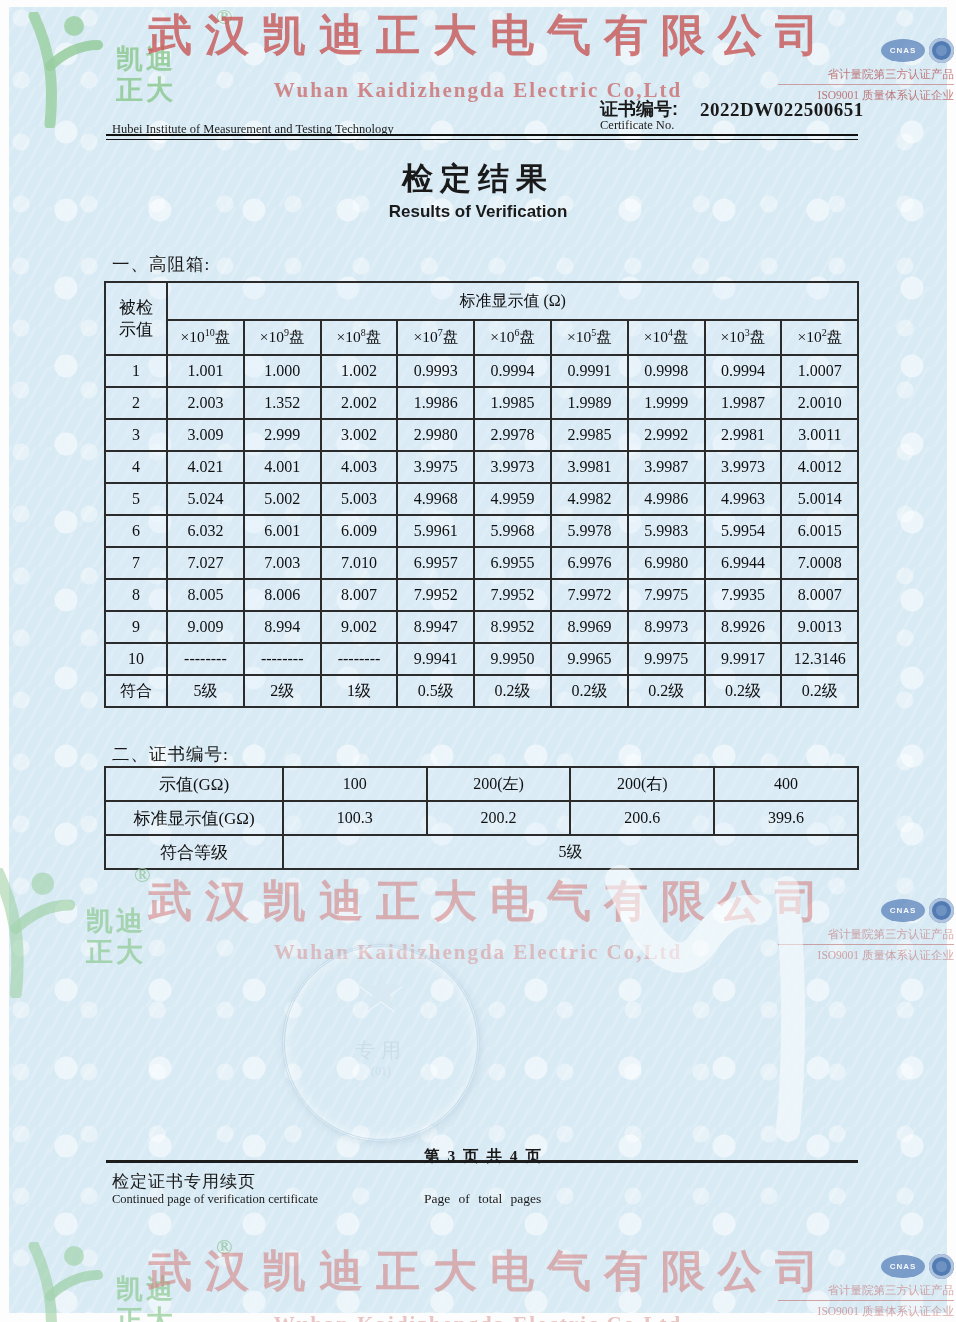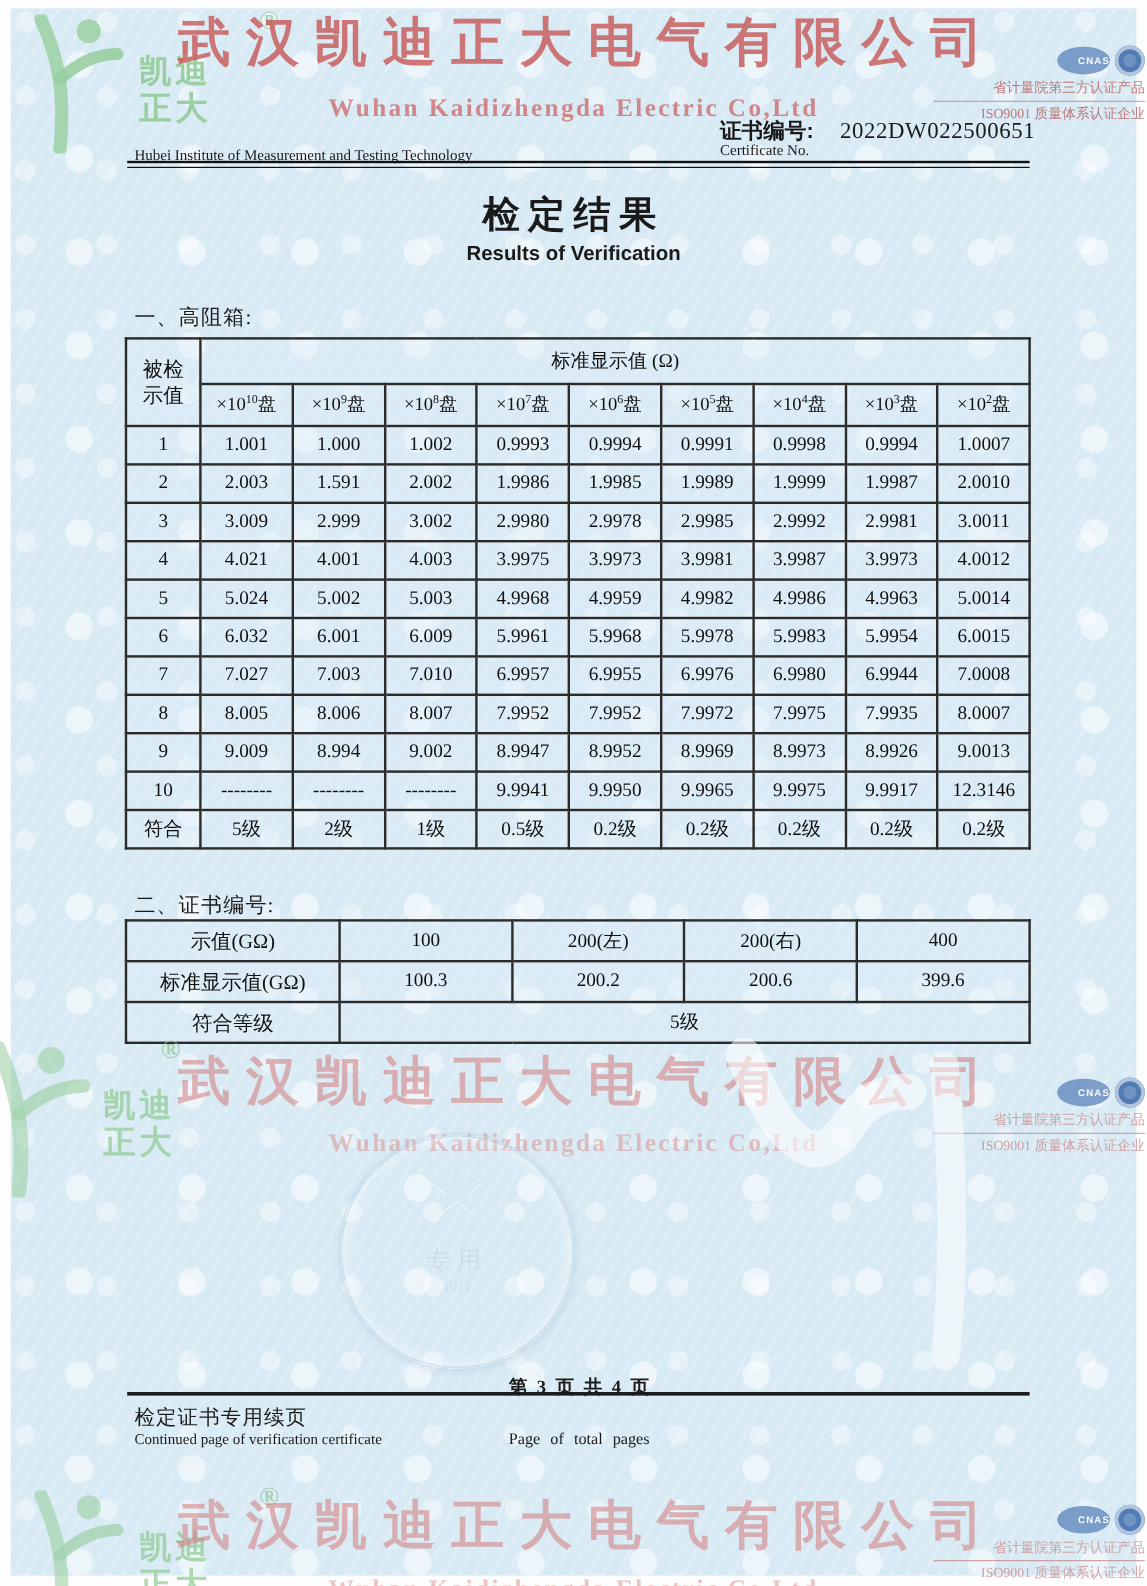--- a/index.html
+++ b/index.html
@@ -43,40 +43,40 @@
     font-family:"Liberation Sans",sans-serif;
   }
   .regmark{position:absolute;left:196px;top:-8px;font-size:22px;color:rgba(150,200,160,.8);font-weight:bold;}
   .soft .logo-text{color:rgba(141,201,146,.7);}
 
   .band-badges{position:absolute;left:778px;top:26px;width:176px;text-align:right;}
   .badge-icons{height:28px;margin-bottom:2px;display:flex;justify-content:flex-end;align-items:center;gap:4px;}
   .badge-oval{
     width:44px;height:23px;border-radius:50%;background:rgba(90,130,185,.75);
     color:rgba(255,255,255,.95);font-size:8px;font-weight:bold;line-height:23px;
-    letter-spacing:1px;font-family:"Liberation Sans",sans-serif;
+    text-align:center;letter-spacing:1px;font-family:"Liberation Sans",sans-serif;
   }
   .badge-circle{
     width:25px;height:25px;border-radius:50%;background:rgba(80,122,180,.78);
     box-shadow:inset 0 0 0 3px rgba(255,255,255,.55), inset 0 0 0 7px rgba(80,122,180,.9);
   }
   .badge-line{font-size:11.5px;line-height:16px;color:rgba(185,100,100,.85);white-space:nowrap;}
   .badge-line.first{border-bottom:1px solid rgba(190,110,110,.6);padding-bottom:2px;margin-bottom:2px;}
   .soft .badge-line{color:rgba(196,120,120,.65);}
 
   .sprout{opacity:.85;}
   .soft .sprout{opacity:.7;}
 
   
   .inst-cn{position:absolute;left:112px;top:96px;font-size:23px;font-weight:bold;letter-spacing:3px;
     font-family:"Liberation Sans",sans-serif;color:#141414;}
   .inst-en{position:absolute;left:112px;top:122px;font-size:12.5px;color:#1b1b1b;}
   .cert-label-cn{position:absolute;left:600px;top:97px;font-size:18px;font-weight:bold;
     font-family:"Liberation Sans",sans-serif;}
-  .cert-no{position:absolute;left:700px;top:99px;font-size:19px;letter-spacing:.5px;}
+  .cert-no{position:absolute;left:700px;top:99px;font-size:19px;letter-spacing:.5px;font-weight:bold;}
   .cert-label-en{position:absolute;left:600px;top:118px;font-size:12.5px;}
   .dbl-rule{position:absolute;left:106px;top:134px;width:752px;height:3px;
     border-top:2.5px solid #111;border-bottom:1.5px solid #111;}
 
   
   .title-cn{position:absolute;left:0;top:158px;width:956px;text-align:center;
     font-size:31px;font-weight:bold;letter-spacing:7px;font-family:"Liberation Sans",sans-serif;}
   .title-en{position:absolute;left:0;top:202px;width:956px;text-align:center;
     font-size:17px;font-weight:bold;font-family:"Liberation Sans",sans-serif;}
 
@@ -201,21 +201,21 @@
           <td>0.9993</td>
           <td>0.9994</td>
           <td>0.9991</td>
           <td>0.9998</td>
           <td>0.9994</td>
           <td>1.0007</td>
         </tr>
         <tr>
           <td>2</td>
           <td>2.003</td>
-          <td>1.591</td>
+          <td>1.352</td>
           <td>2.002</td>
           <td>1.9986</td>
           <td>1.9985</td>
           <td>1.9989</td>
           <td>1.9999</td>
           <td>1.9987</td>
           <td>2.0010</td>
         </tr>
         <tr>
           <td>3</td>

